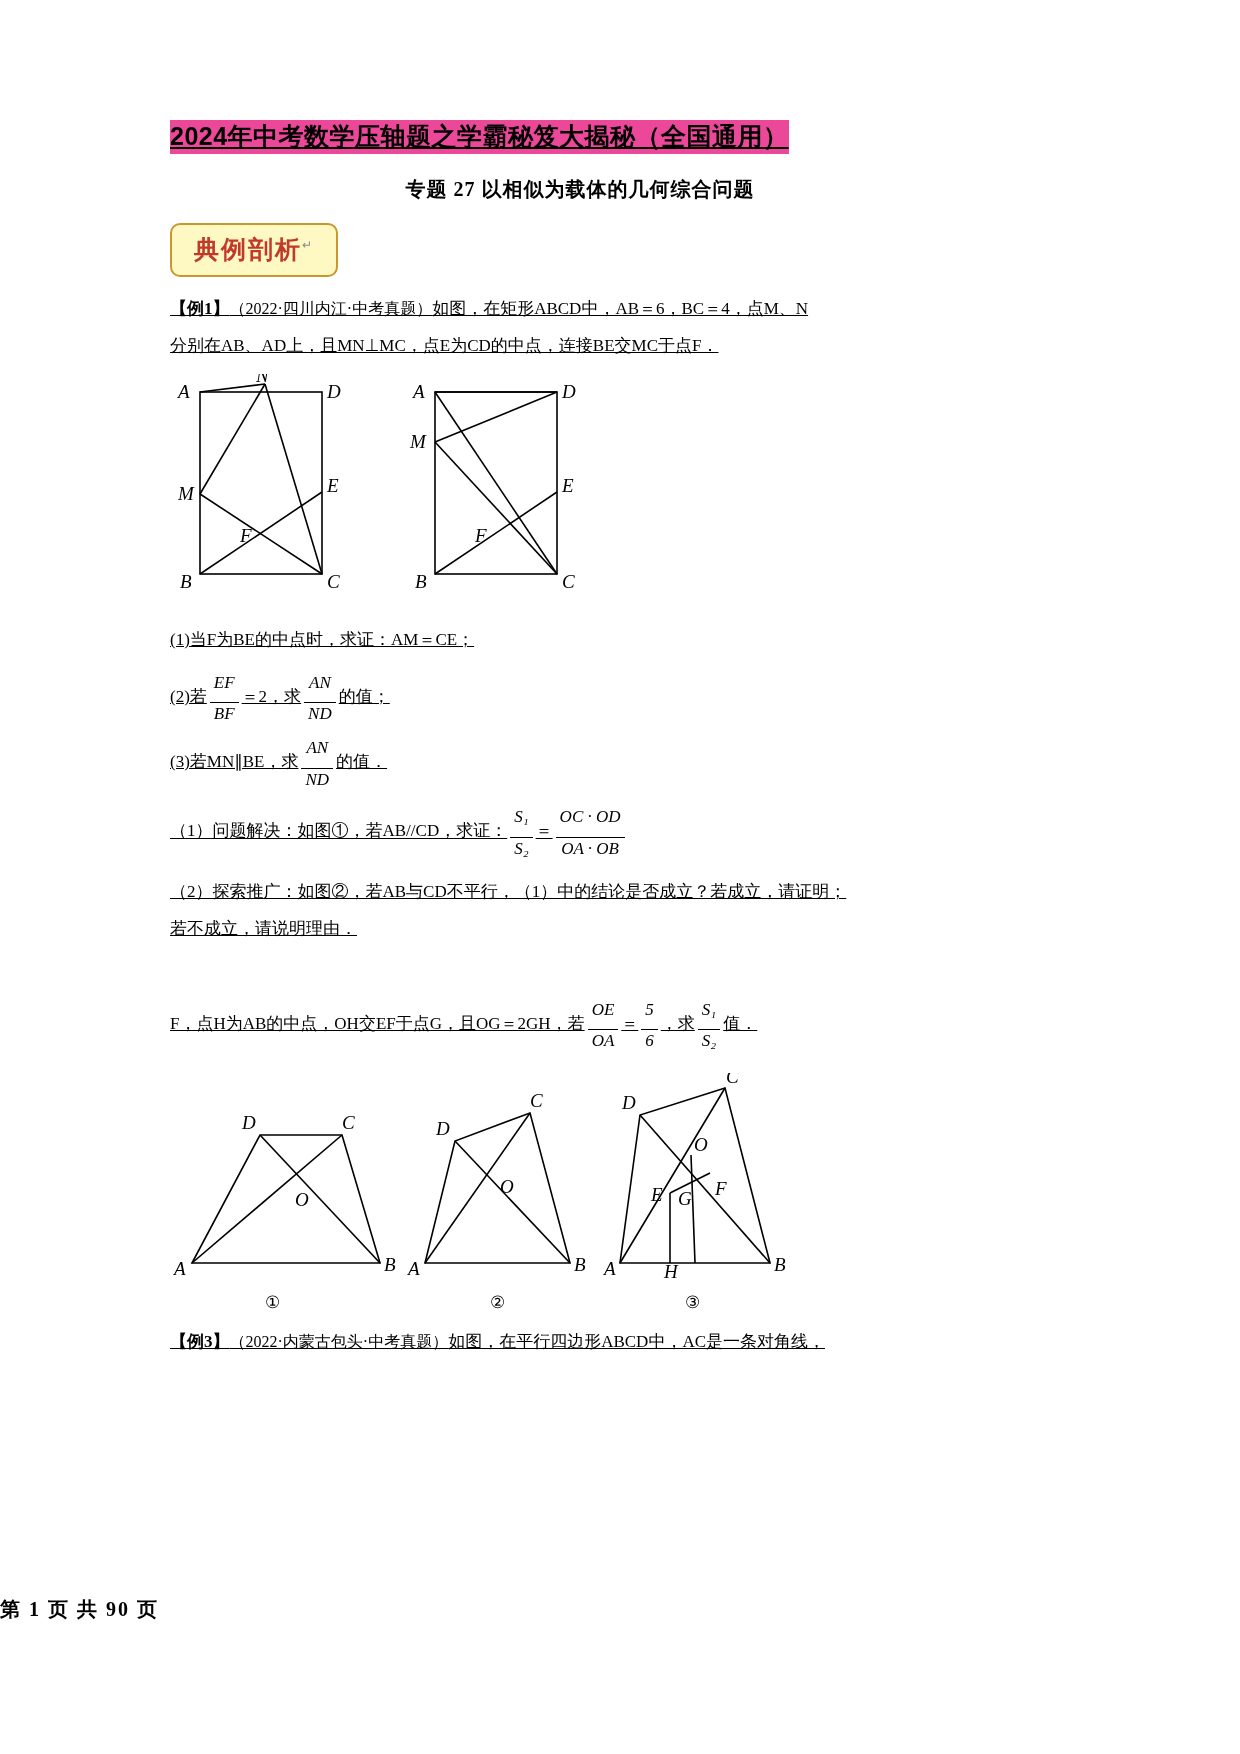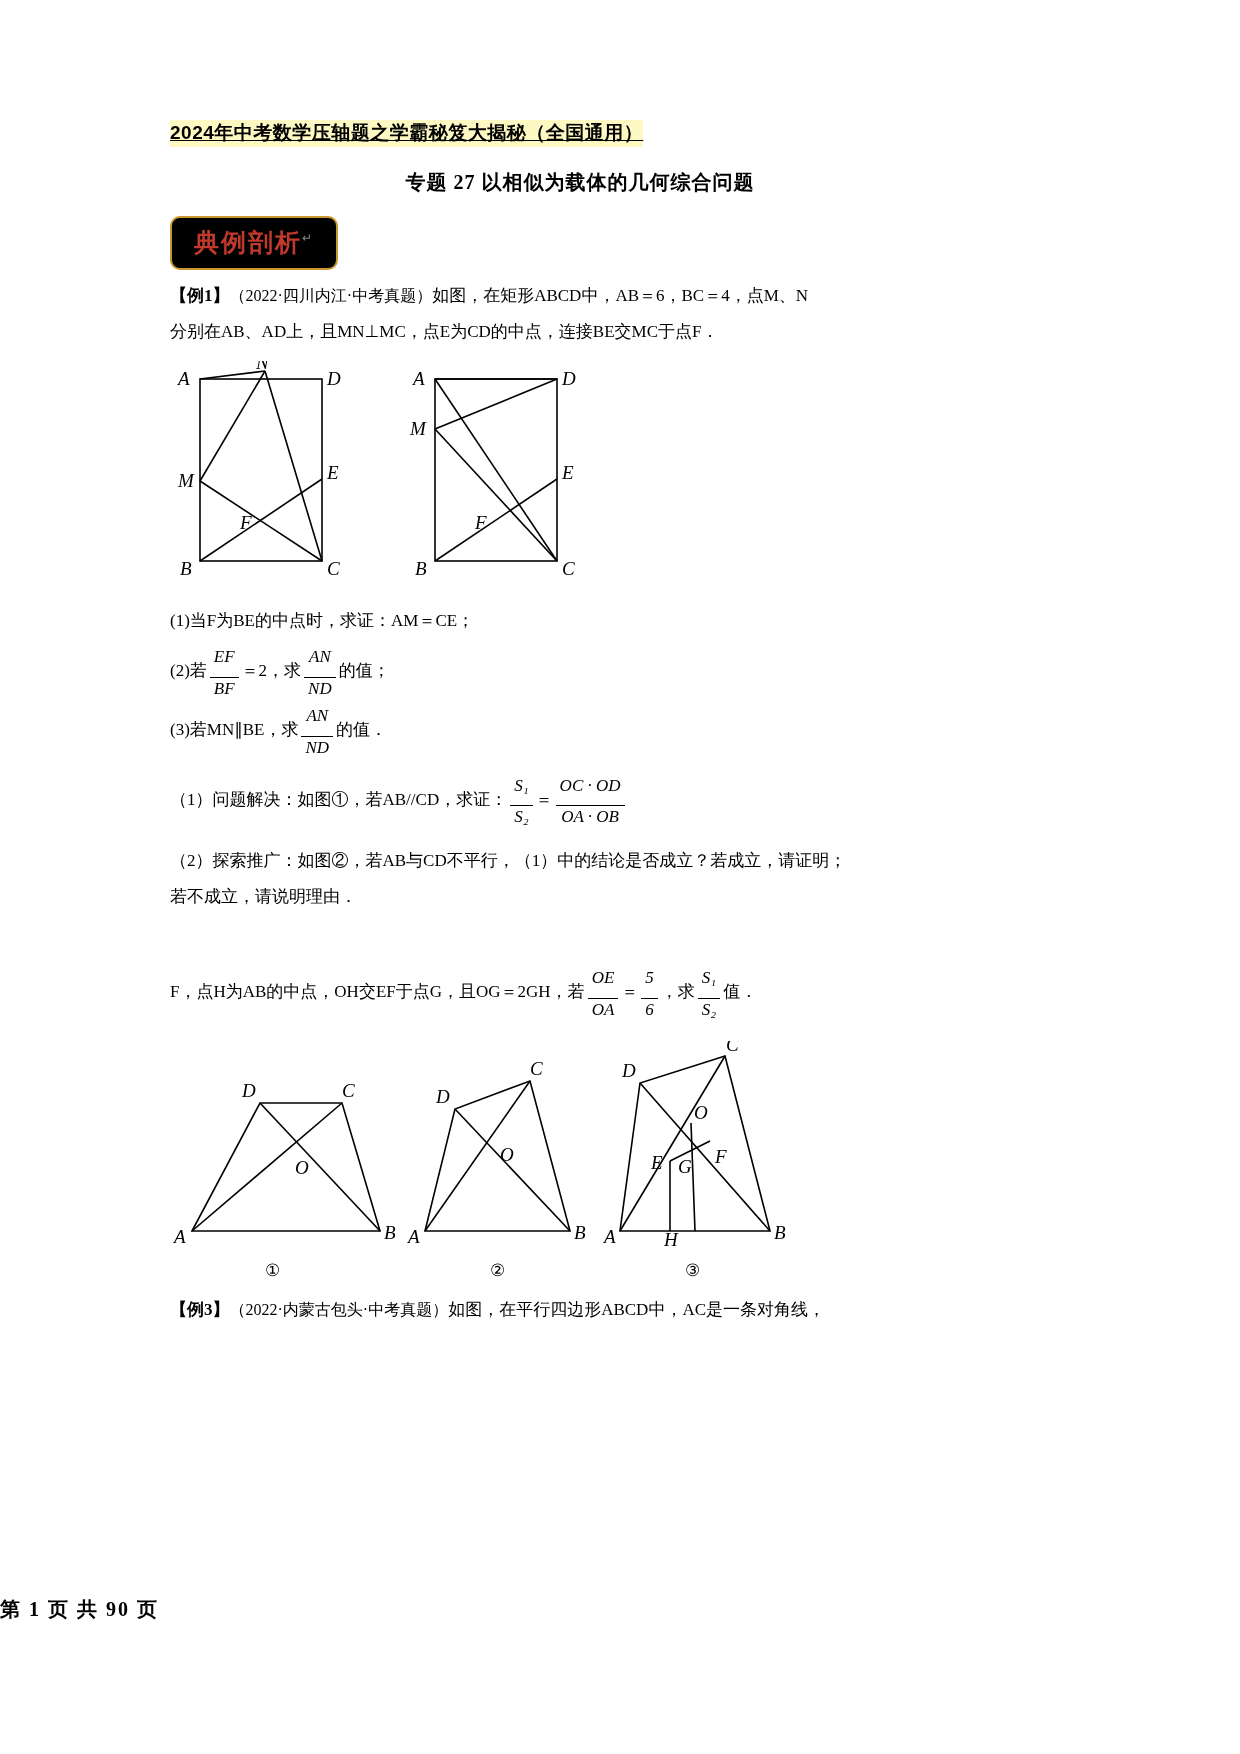--- a/index.html
+++ b/index.html
@@ -23,61 +23,62 @@
   }
   .content {
     position: absolute;
     left: 170px;
     top: 120px;
     width: 900px;
   }
   .banner {
     font-family: "Liberation Sans", sans-serif;
     font-weight: bold;
-    font-size: 19px;
-    background: #fef9c3;
+    font-size: 25px;
+    background: #ec4899;
     display: inline-block;
     text-decoration: underline;
     letter-spacing: 0.5px;
     padding: 1px 0 2px 0;
     line-height: 1.25;
   }
   .title {
     text-align: center;
     font-family: "Liberation Serif", serif;
     font-weight: bold;
     font-size: 20px;
     margin-top: 22px;
     letter-spacing: 1px;
     width: 820px;
   }
   .tagbox {
     margin-top: 20px;
     display: inline-block;
     border: 2px solid #c9972b;
     border-radius: 10px;
-    background: #000000;
+    background: #fef9c3;
     padding: 8px 22px 9px 22px;
     color: #c0392b;
     font-weight: bold;
     font-size: 25px;
     font-family: "Liberation Serif", serif;
     letter-spacing: 2px;
   }
   .tagbox .mark {
     font-size: 12px;
     color: #888;
     font-weight: normal;
     vertical-align: super;
   }
   p.para {
     font-size: 17px;
     line-height: 2.15;
-    margin: 8px 0 0 0;
+    margin: 14px 0 0 0;
     text-align: justify;
+    text-decoration: underline;
   }
   .lbl { font-weight: bold; }
   .small-label { font-size: 16px; }
   .frac {
     display: inline-block;
     vertical-align: middle;
     text-align: center;
     font-style: italic;
     line-height: 1.15;
     margin: 0 3px;

